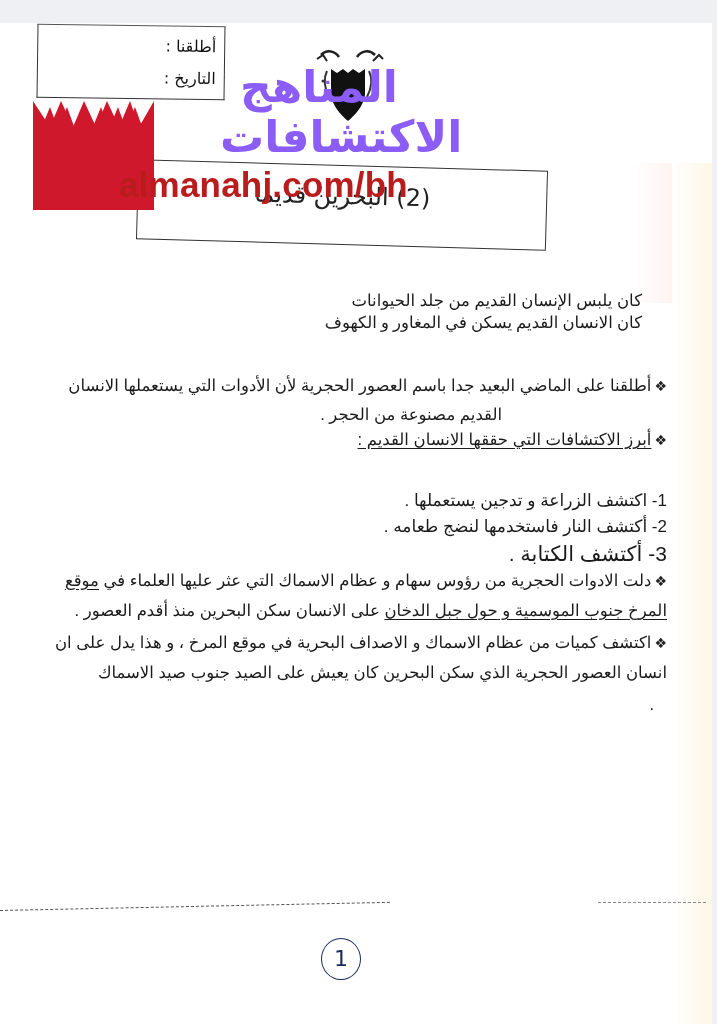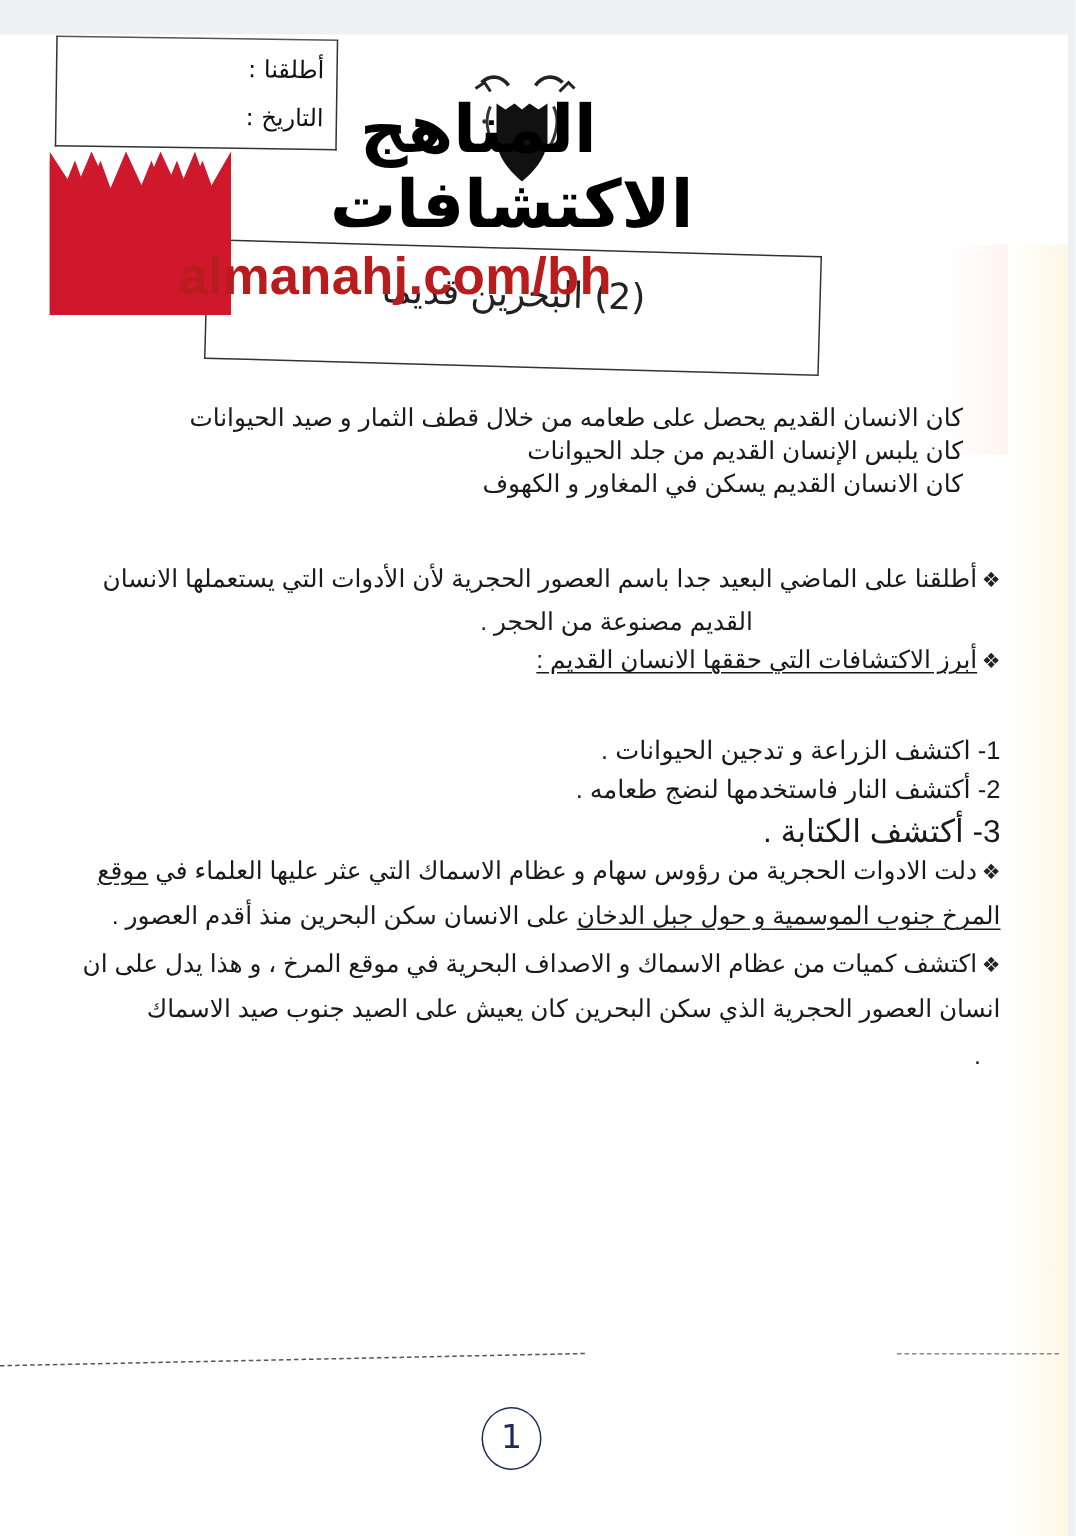--- a/index.html
+++ b/index.html
@@ -94,21 +94,21 @@
     }
     .wm-emblem {
       position: absolute;
       left: 303px;
       top: 18px;
       width: 90px;
       height: 86px;
     }
     .wm-arabic {
       position: absolute;
-      color: #000000;
+      color: #8b5cf6;
       font-weight: bold;
       direction: rtl;
       font-family: "DejaVu Sans", sans-serif;
     }
     .wm-ar1 {
       left: 240px;
       top: 38px;
       font-size: 44px;
       letter-spacing: 1px;
     }
@@ -204,35 +204,34 @@
     <path d="M28 28 L34 32 L40 28 L45 32 L50 28 L56 32 L62 28 L62 54 C 60 66, 52 74, 45 80 C 38 74, 30 66, 28 54 Z" fill="#111"></path>
     <path d="M24 30 c -4 8, -2 18, 2 26 M66 30 c 4 8, 2 18, -2 26" stroke="#333" stroke-width="2" fill="none"></path>
     <circle cx="20" cy="40" r="1.5" fill="#333"></circle>
     <circle cx="70" cy="44" r="1.5" fill="#333"></circle>
   </svg>
 
   <div class="wm-arabic wm-ar1">المناهج</div>
   <div class="wm-arabic wm-ar2">الاكتشافات</div>
   <div class="wm-url">almanahj.com/bh</div>
 
-  <div class="txt" style="right:70px; top:246px;">كان الانسان القديم يحصل على طعامه من خلال قطف الثمار و صيد الحيوانات</div>
   <div class="txt" style="right:70px; top:268px;">كان يلبس الإنسان القديم من جلد الحيوانات</div>
-  <div class="txt" style="right:70px; top:290px;">كان الانسان القديم يسكن في المغاور و الكهوف</div>
+  <div class="txt" style="right:70px; top:290px;font-family:Liberation Serif, serif;">كان الانسان القديم يسكن في المغاور و الكهوف</div>
 
   <div class="txt" style="right:45px; top:353px;">
     <span class="bullet">❖</span><span>أطلقنا على الماضي البعيد جدا باسم العصور الحجرية لأن الأدوات التي يستعملها الانسان</span>
   </div>
   <div class="txt" style="right:210px; top:382px;">القديم مصنوعة من الحجر .</div>
 
   <div class="txt" style="right:45px; top:407px;">
     <span class="bullet">❖</span><span class="u">أبرز الاكتشافات التي حققها الانسان القديم :</span>
   </div>
 
   <div class="txt" style="right:45px; top:467px; font-size:17px;">
-    <span>1-</span> <span>اكتشف الزراعة و تدجين الحيوانات .</span>
+    <span>1-</span> <span>اكتشف الزراعة و تدجين يستعملها .</span>
   </div>
   <div class="txt" style="right:45px; top:493px; font-size:17px;">
     <span>2-</span> <span>أكتشف النار فاستخدمها لنضج طعامه .</span>
   </div>
   <div class="txt" style="right:45px; top:519px; font-size:21px;">
     <span>3-</span> <span>أكتشف الكتابة .</span>
   </div>
 
   <div class="txt" style="right:45px; top:548px;">
     <span class="bullet">❖</span><span>دلت الادوات الحجرية من رؤوس سهام و عظام الاسماك التي عثر عليها العلماء في </span><span class="u">موقع</span>

